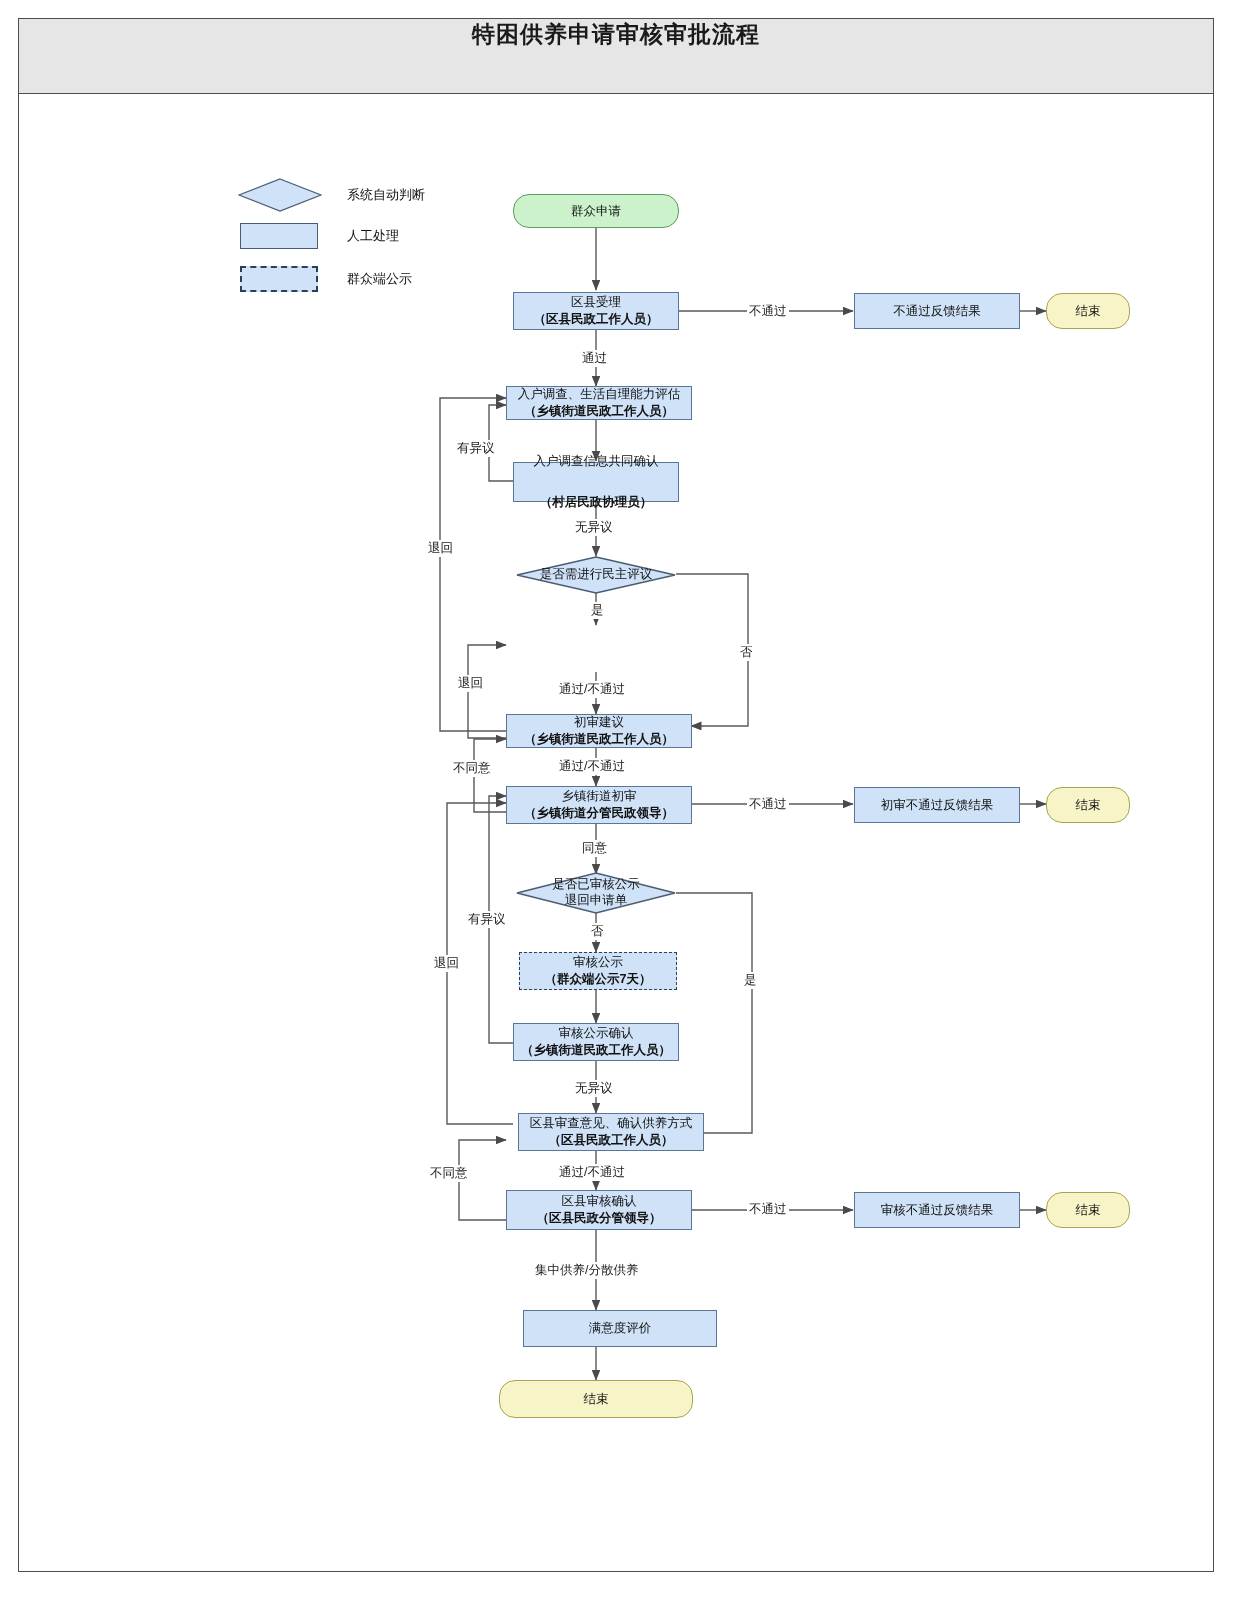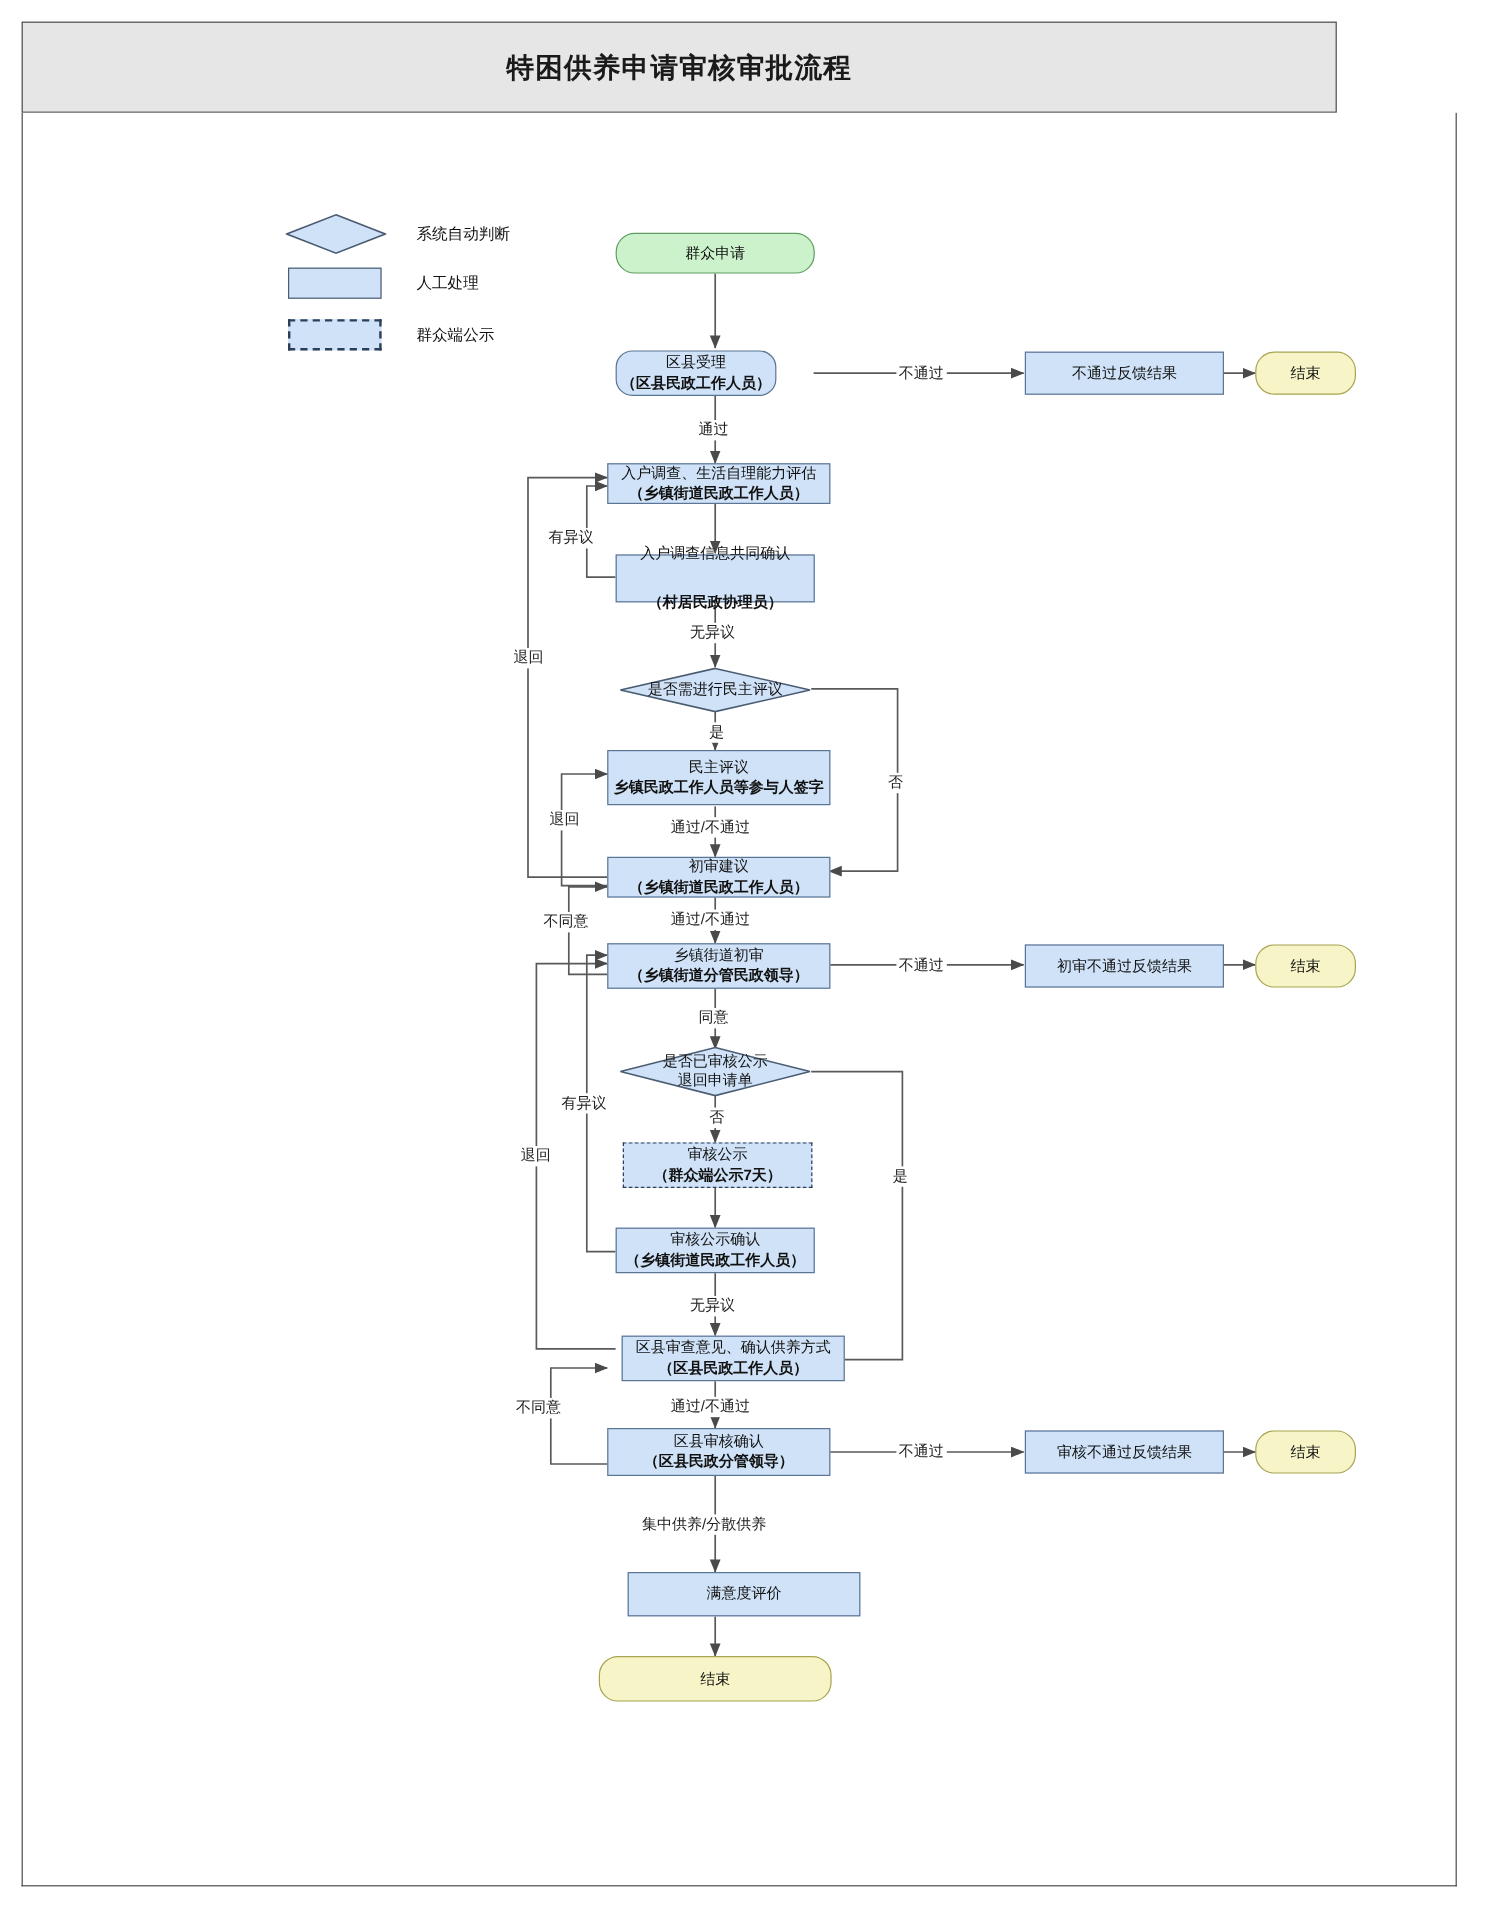--- a/index.html
+++ b/index.html
@@ -12,24 +12,24 @@
     position: relative;
     width: 1252px;
     height: 1600px;
     background: #ffffff;
     overflow: hidden;
   }
   
   #frame-header {
     position: absolute;
     left: 18px; top: 18px;
-    width: 1096px; height: 76px;
+    width: 1196px; height: 76px;
     background: #e6e6e6;
     border: 1.5px solid #4d4d4d;
-    display: flex; align-items: center; justify-content: center;
+    display: flex; align-items: flex-start; justify-content: center;
   }
   #frame-title {
     font-size: 23px;
     font-weight: bold;
     color: #1a1a1a;
     letter-spacing: 1px;
   }
   #frame-body {
     position: absolute;
     left: 18px; top: 94px;
@@ -209,21 +209,21 @@
     <div class="lg-row" style="left:2px; top:88px;">
       <div style="width:78px;height:26px;background:#cfe2f7;border:2px dashed #2b3f59;"></div>
       <div class="lg-text" style="margin-left:29px;">群众端公示</div>
     </div>
   </div>
 
   <div class="node startcap" style="left:513px; top:194px; width:166px; height:34px;">
     <span>群众申请</span>
   </div>
 
-  <div class="node proc" style="left:513px; top:292px; width:134px; height:38px;border-radius:14px;">
+  <div class="node proc" style="left:513px; top:292px; width:166px; height:38px;">
     <span>区县受理</span>
     <span class="l2">（区县民政工作人员）</span>
   </div>
 
   <div class="node proc" style="left:854px; top:293px; width:166px; height:36px;">
     <span>不通过反馈结果</span>
   </div>
 
   <div class="node endcap" style="left:1046px; top:293px; width:84px; height:36px;">
     <span>结束</span>
@@ -239,24 +239,20 @@
     <span class="l2">（村居民政协理员）</span>
   </div>
 
   <div class="diamond-wrap" style="left:516px; top:556px; width:160px; height:38px;">
     <svg width="160" height="38" viewBox="0 0 160 38">
       <polygon points="80,1 159,19 80,37 1,19" fill="#cfe2f7" stroke="#4a5c72" stroke-width="1.3"></polygon>
     </svg>
     <div class="diamond-label">是否需进行民主评议</div>
   </div>
 
-  <div class="node proc" style="left:506px; top:625px; width:186px; height:46px;">
-    <span>民主评议</span>
-    <span class="l2">乡镇民政工作人员等参与人签字</span>
-  </div>
 
   <div class="node proc" style="left:506px; top:714px; width:186px; height:34px;">
     <span>初审建议</span>
     <span class="l2">（乡镇街道民政工作人员）</span>
   </div>
 
   <div class="node proc" style="left:506px; top:786px; width:186px; height:38px;">
     <span>乡镇街道初审</span>
     <span class="l2">（乡镇街道分管民政领导）</span>
   </div>

